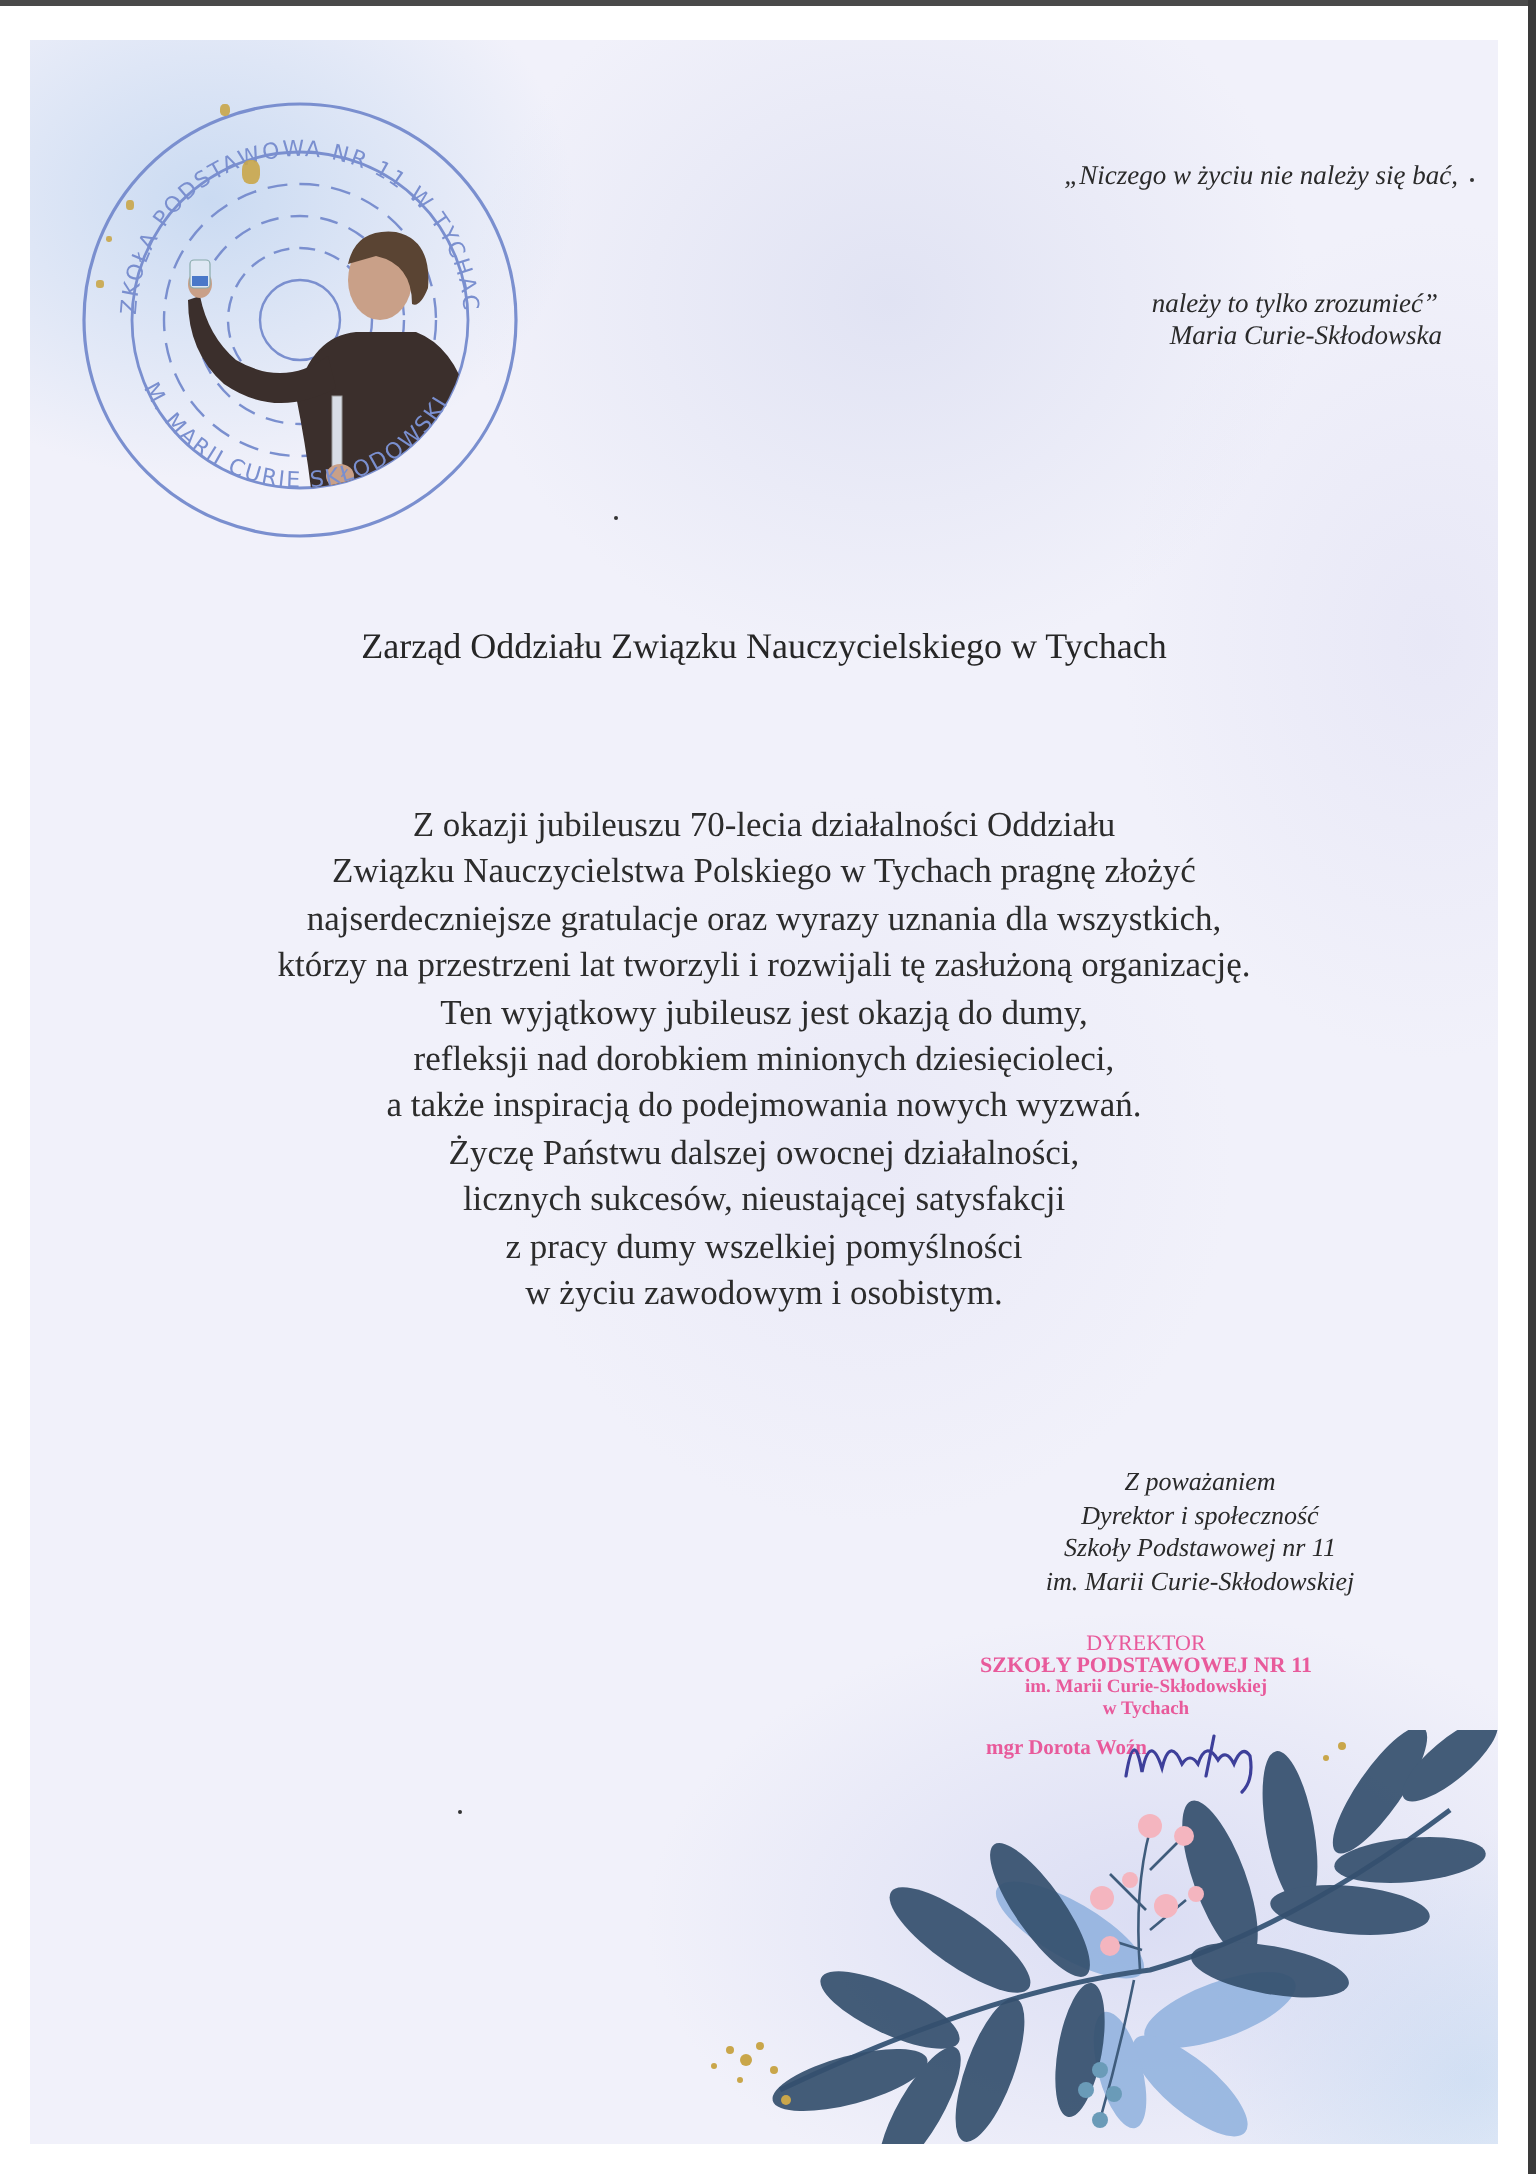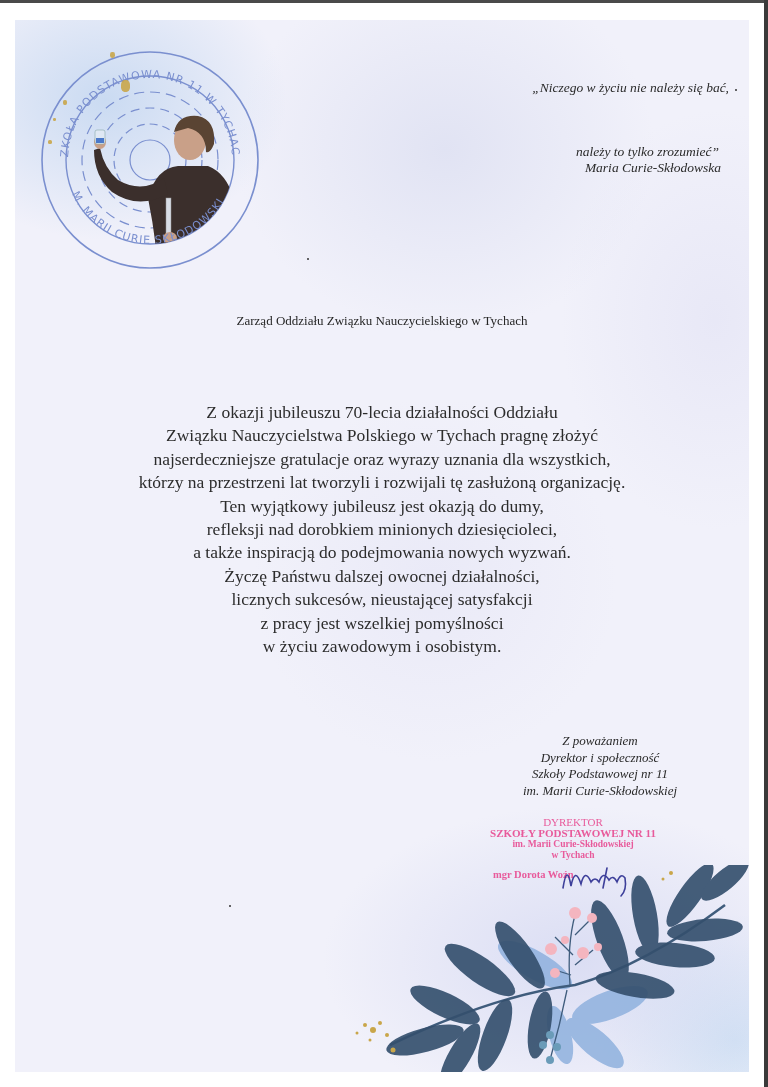--- a/index.html
+++ b/index.html
@@ -49,21 +49,21 @@
       line-height: 16px;
       color: #2a2a2a;
     }
     .quote .q-line { display: block; }
     .quote .q-author { display: block; padding-right: 8px; }
     .recipient {
       position: absolute;
       left: 0; top: 293px;
       width: 734px;
       text-align: center;
-      font-size: 13px;
+      font-size: 18px;
       color: #262626;
     }
     .body-text {
       position: absolute;
       left: 0; top: 381px;
       width: 734px;
       text-align: center;
       font-size: 17.5px;
       line-height: 23.4px;
       color: #2c2c2c;
@@ -183,21 +183,21 @@
   <div class="body-text">
     <span>Z okazji jubileuszu 70-lecia działalności Oddziału</span>
     <span>Związku Nauczycielstwa Polskiego w Tychach pragnę złożyć</span>
     <span>najserdeczniejsze gratulacje oraz wyrazy uznania dla wszystkich,</span>
     <span>którzy na przestrzeni lat tworzyli i rozwijali tę zasłużoną organizację.</span>
     <span>Ten wyjątkowy jubileusz jest okazją do dumy,</span>
     <span>refleksji nad dorobkiem minionych dziesięcioleci,</span>
     <span>a także inspiracją do podejmowania nowych wyzwań.</span>
     <span>Życzę Państwu dalszej owocnej działalności,</span>
     <span>licznych sukcesów, nieustającej satysfakcji</span>
-    <span>z pracy jest wszelkiej pomyślności</span>
+    <span>z pracy dumy wszelkiej pomyślności</span>
     <span>w życiu zawodowym i osobistym.</span>
   </div>
 
   <div class="closing">
     <span>Z poważaniem</span>
     <span>Dyrektor i społeczność</span>
     <span>Szkoły Podstawowej nr 11</span>
     <span>im. Marii Curie-Skłodowskiej</span>
   </div>
 

